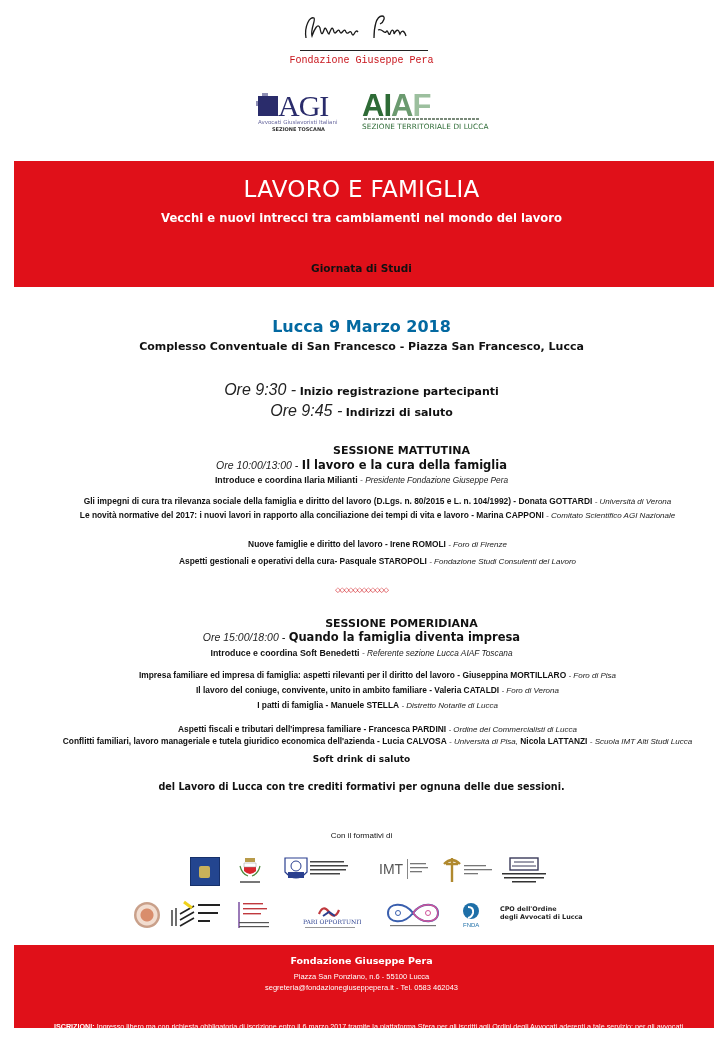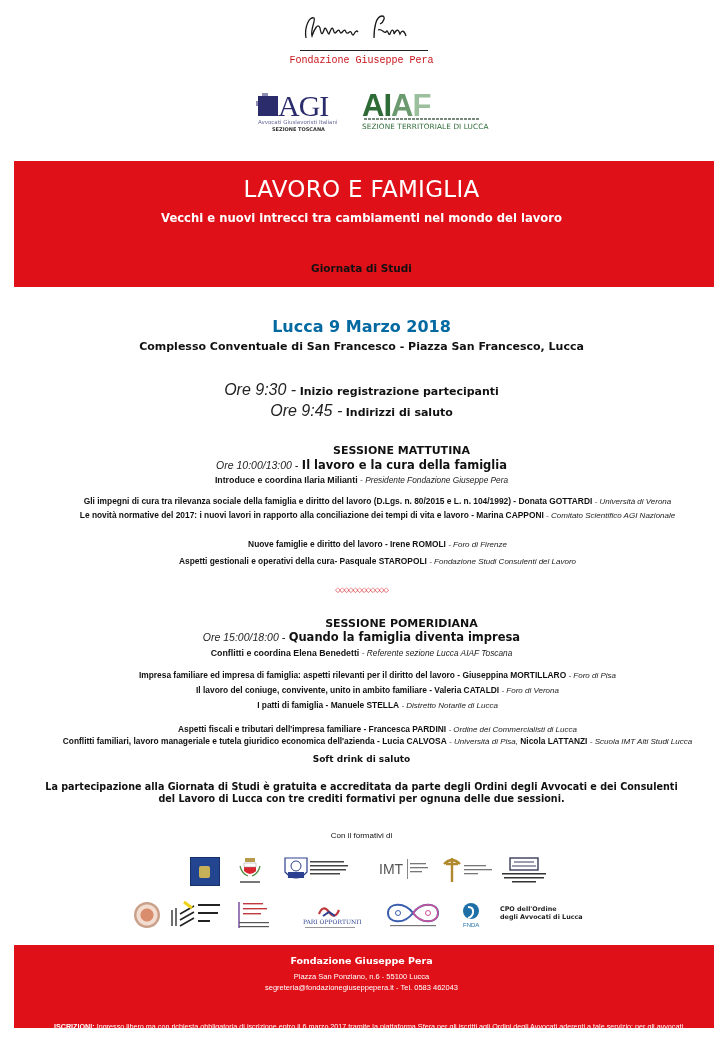--- a/index.html
+++ b/index.html
@@ -153,21 +153,21 @@
 </div>
 
 <div class="abs diamonds">◇◇◇◇◇◇◇◇◇◇◇◇</div>
 
 <div class="abs center sess-title" style="top:617px;">SESSIONE POMERIDIANA</div>
 <div class="abs center sess-time" style="top:630px;">
   <span class="it">Ore 15:00/18:00 -</span>
   <span class="b">Quando la famiglia diventa impresa</span>
 </div>
 <div class="abs center intro" style="top:648px;">
-  <span class="b">Conflitti e coordina Elena Benedetti</span>
+  <span class="b">Introduce e coordina Soft Benedetti</span>
   <span class="it">- Referente sezione Lucca AIAF Toscana</span>
 </div>
 <div class="abs center talk" style="top:670px;">
   <span class="b">Impresa familiare ed impresa di famiglia: aspetti rilevanti per il diritto del lavoro - Giuseppina MORTILLARO</span>
   <span class="it">- Foro di Pisa</span>
 </div>
 <div class="abs center talk" style="top:685px;">
   <span class="b">Il lavoro del coniuge, convivente, unito in ambito familiare - Valeria  CATALDI</span>
   <span class="it">- Foro di Verona</span>
 </div>
@@ -181,21 +181,20 @@
 </div>
 <div class="abs center talk" style="top:730px;margin-top:6px;">
   <span class="b">Conflitti familiari, lavoro manageriale e tutela giuridico economica dell'azienda - Lucia CALVOSA</span>
   <span class="it">- Università di Pisa,</span>
   <span class="b">Nicola LATTANZI</span>
   <span class="it">- Scuola IMT Alti Studi Lucca</span>
 </div>
 
 <div class="abs center soft">Soft drink di saluto</div>
 <div class="abs center partecip">
-  <div>La partecipazione alla Giornata di Studi è gratuita e accreditata da parte degli Ordini degli Avvocati e dei Consulenti</div>
   <div>del Lavoro di Lucca con tre crediti formativi per ognuna delle due sessioni.</div>
 </div>
 <div class="abs center patrocinio">Con il formativi di</div>
 
 <div class="logo lg-prov"></div>
 <svg class="logo lg-comune" viewBox="0 0 28 30">
   <rect x="9" y="2" width="10" height="4" fill="#b89b4a"></rect>
   <path d="M8 7 h12 v8 q-6 6 -12 0z" fill="#d9262e"></path>
   <path d="M8 7 h12 v4 h-12z" fill="#fff" stroke="#999" stroke-width="0.5"></path>
   <path d="M4 10 q2 8 8 10 M24 10 q-2 8 -8 10" fill="none" stroke="#4a8a3a" stroke-width="1.2"></path>

